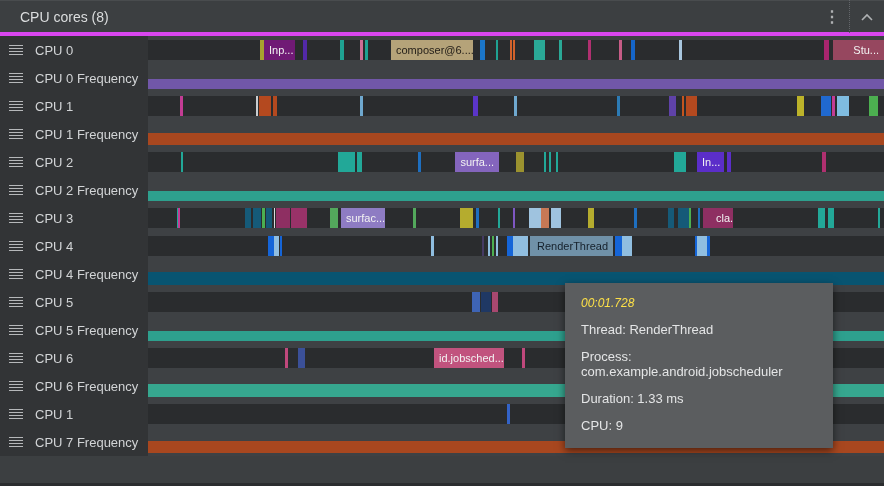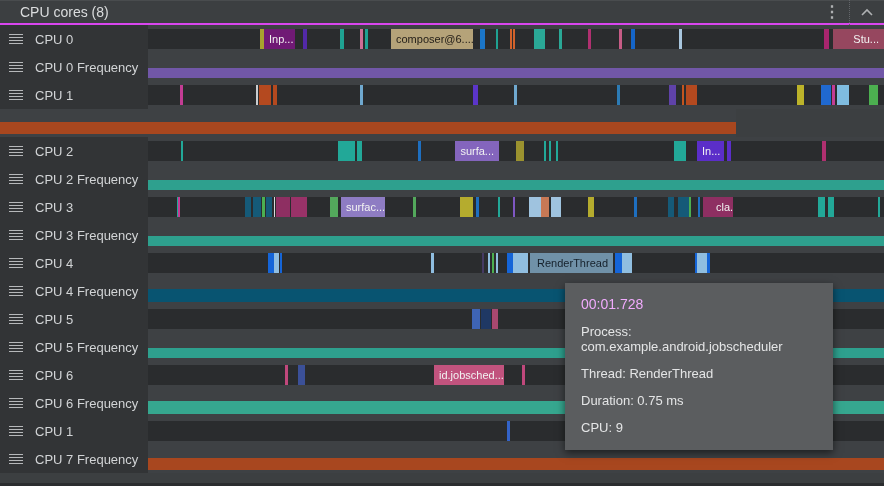--- a/index.html
+++ b/index.html
@@ -2,21 +2,21 @@
 <html><head>
 <meta charset="utf-8">
 <style>
   * { box-sizing: border-box; }
   html,body { margin:0; padding:0; background:#2B2D2F; }
   body { width:884px; height:486px; font-family:"Liberation Sans", sans-serif; overflow:hidden; }
 
   .panel { position:relative; width:884px; height:486px; background:#3C3F41; border-top:1px solid #494C4E; }
 
   
-  .header { height:24px; display:flex; align-items:center; background:#3C3F41; border-bottom:2px solid #d946ef; }
+  .header { height:35px; display:flex; align-items:center; background:#3C3F41; border-bottom:4px solid #d946ef; }
   .header-title { color:#DBDDDE; font-size:14px; margin-left:20px; flex:0 0 auto; }
   .header-spacer { flex:1; }
   .icon-btn { width:34px; height:33px; display:flex; align-items:center; justify-content:center; cursor:pointer; }
   .kebab-glyph { color:#AFB1B3; font-size:16px; font-weight:bold; line-height:1; }
   .header-sep { width:0; height:33px; border-left:1px dotted #63666A; }
   .chevron-btn svg { display:block; }
 
   
   .rows { width:884px; }
   .row { height:28px; display:flex;text-align:right; }
@@ -28,21 +28,21 @@
   .cpu-strip { position:absolute; left:0; top:4px; width:736px; height:20px; background:#2A2C2E; }
   .seg { position:absolute; top:0; height:20px; overflow:hidden; }
   .seg-label { display:block; font-size:11px; line-height:20px; padding:0 5px; white-space:nowrap; overflow:hidden; }
   .freq-bar { position:absolute; left:0; bottom:3px; width:736px; }
 
   .bottom-edge { position:absolute; left:0; bottom:0; width:884px; height:3px; background:#2B2D2F; }
 
   
   .tooltip { position:absolute; left:565px; top:282px; width:268px; background:#5B5D5F;
              box-shadow:0 3px 8px rgba(0,0,0,0.55); padding:13px 16px 15px 16px; z-index:20; }
-  .tooltip-time { color:#f0abfc; font-size:14px; }
+  .tooltip-time { color:#fde047; font-size:12px;font-style:italic; }
   .tooltip-line { color:#E4E5E6; font-size:13px; margin-top:12px; }
 </style>
 </head>
 <body>
 
 <div class="panel">
 
   <div class="header">
     <span class="header-title">CPU cores (8)</span>
     <span class="header-spacer"></span>
@@ -124,20 +124,24 @@
             <div class="seg" style="left: 538px; width: 11px; background: rgb(180, 73, 31);"></div>
             <div class="seg" style="left: 649px; width: 7px; background: rgb(188, 179, 42);"></div>
             <div class="seg" style="left: 673px; width: 10px; background: rgb(32, 105, 208);"></div>
             <div class="seg" style="left: 684px; width: 3px; background: rgb(195, 60, 148);"></div>
             <div class="seg" style="left: 689px; width: 12px; background: rgb(127, 188, 224);"></div>
             <div class="seg" style="left: 721px; width: 9px; background: rgb(76, 175, 80);"></div>
           </div>
         </div>
       </div>
       <div class="row">
+        <div class="row-label-cell">
+          <div class="drag-handle"></div>
+          <div class="row-label-text">CPU 1 Frequency</div>
+        </div>
         <div class="row-track">
           <div class="freq-bar" style="height: 12px; background: rgb(168, 71, 31);"></div>
         </div>
       </div>
       <div class="row">
         <div class="row-label-cell">
           <div class="drag-handle"></div>
           <div class="row-label-text">CPU 2</div>
         </div>
         <div class="row-track">
@@ -211,29 +215,20 @@
             </div>
             <div class="seg" style="left: 670px; width: 7px; background: rgb(34, 168, 152);"></div>
             <div class="seg" style="left: 680px; width: 6px; background: rgb(34, 168, 152);"></div>
             <div class="seg" style="left: 730px; width: 2px; background: rgb(34, 168, 152);"></div>
           </div>
         </div>
       </div>
       <div class="row">
         <div class="row-label-cell">
           <div class="drag-handle"></div>
-          <div class="row-label-text">CPU 3 Frequency</div>
-        </div>
-        <div class="row-track">
-          <div class="freq-bar" style="height: 10px; background: rgb(46, 160, 142);"></div>
-        </div>
-      </div>
-      <div class="row">
-        <div class="row-label-cell">
-          <div class="drag-handle"></div>
           <div class="row-label-text">CPU 4</div>
         </div>
         <div class="row-track">
           <div class="cpu-strip">
             <div class="seg" style="left: 120px; width: 6px; background: rgb(21, 101, 216);"></div>
             <div class="seg" style="left: 126px; width: 5px; background: rgb(144, 190, 224);"></div>
             <div class="seg" style="left: 132px; width: 2px; background: rgb(21, 101, 216);"></div>
             <div class="seg" style="left: 283px; width: 3px; background: rgb(144, 190, 224);"></div>
             <div class="seg" style="left: 334px; width: 2px; background: rgb(69, 58, 99);"></div>
             <div class="seg" style="left: 340px; width: 2px; background: rgb(144, 190, 224);"></div>
@@ -327,19 +322,19 @@
         <div class="row-track">
           <div class="freq-bar" style="height: 12px; background: rgb(168, 71, 31);"></div>
         </div>
       </div>
     </div>
 
   <div class="bottom-edge"></div>
 
   <div class="tooltip">
     <div class="tooltip-time">00:01.728</div>
+    <div class="tooltip-line">Thread: RenderThread</div>
     <div class="tooltip-line">Process: com.example.android.jobscheduler</div>
-    <div class="tooltip-line">Thread: RenderThread</div>
-    <div class="tooltip-line">Duration: 0.75 ms</div>
+    <div class="tooltip-line">Duration: 1.33 ms</div>
     <div class="tooltip-line">CPU: 9</div>
   </div>
 
 </div>
 
 </body></html>

